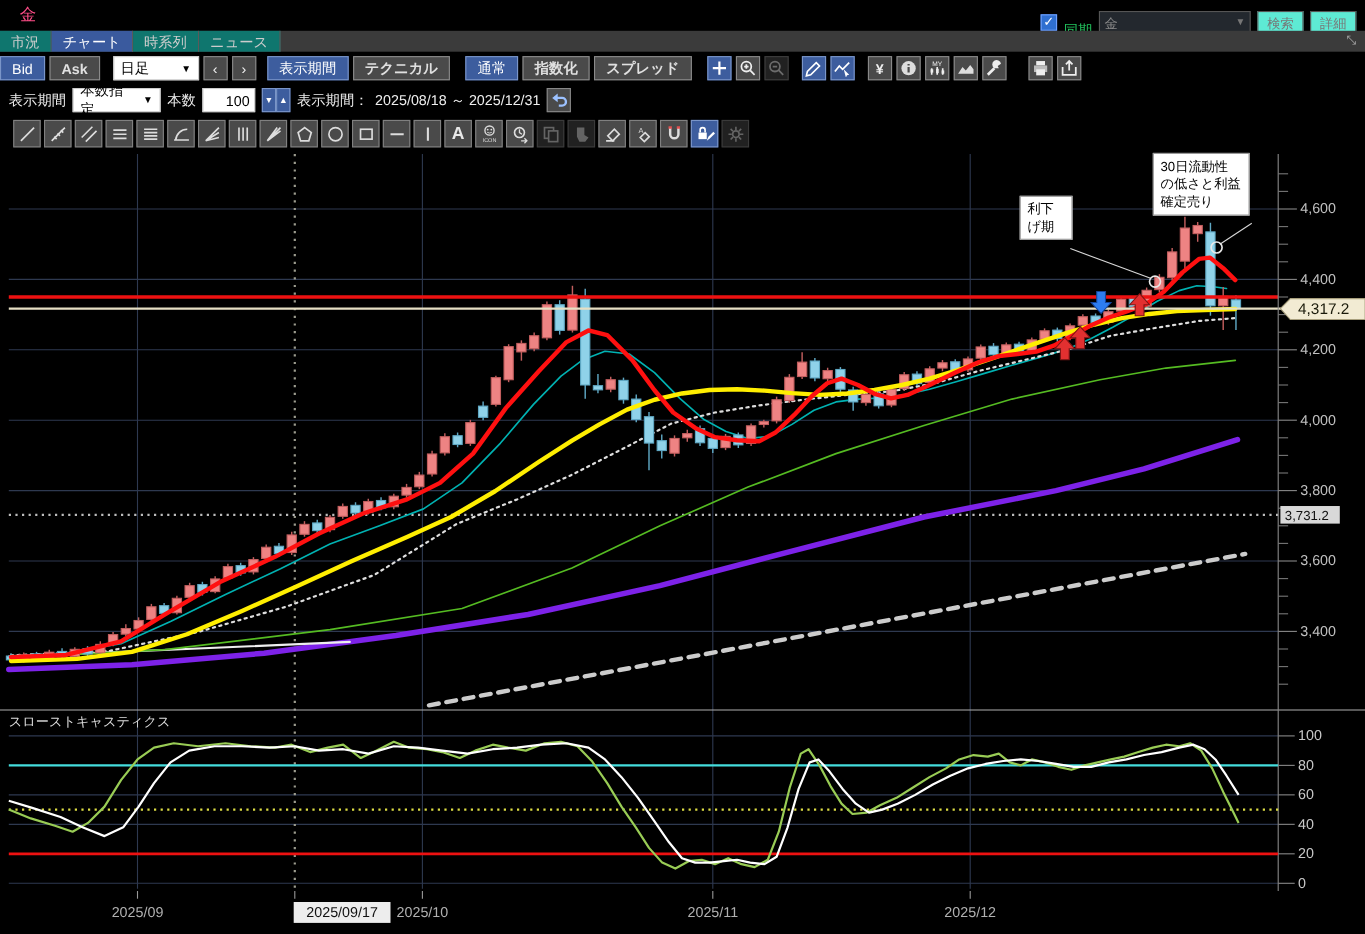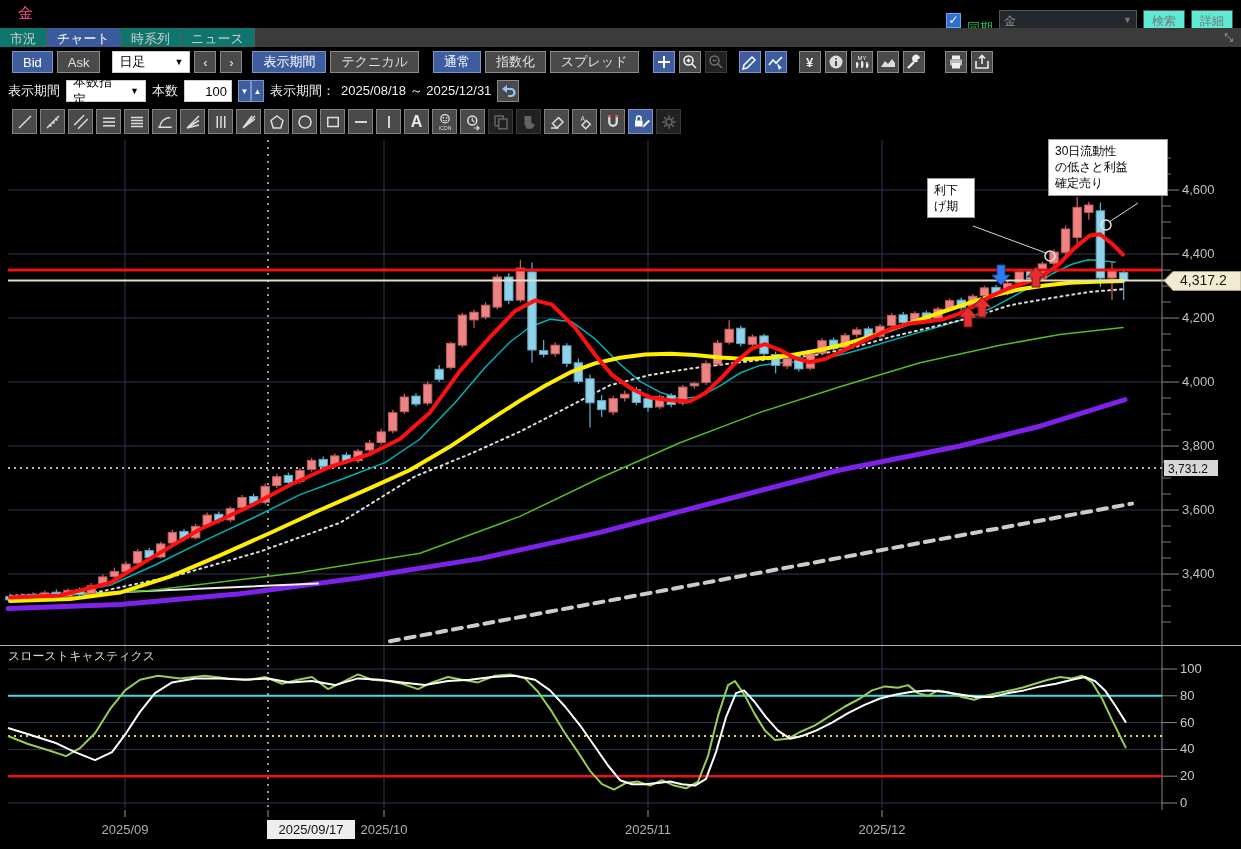--- a/index.html
+++ b/index.html
@@ -23,29 +23,29 @@
   
   .tabbar { position:absolute; top:28px; left:0; width:100%; height:19px; background:#3b3b3b;
             display:flex; align-items:stretch; }
   .tab { padding:2px 10px; font-size:13px; color:#ccc; background:#0f766e; border-right:1px solid #5a5a5a;
          cursor:default; }
   .tab.active { background:#3a5a9e; color:#fff; }
   .restore { position:absolute; right:8px; top:3px; color:#aaa; font-size:11px; }
 
   
   .row1 { position:absolute; top:47px; left:0; width:100%; height:30px; display:flex; align-items:center;
-          padding-left:12px; gap:4px; }
+          gap:4px; }
   .row2 { position:absolute; top:77px; left:0; width:100%; height:28px; display:flex; align-items:center;
           padding-left:8px; gap:6px; }
   .row3 { position:absolute; top:105px; left:0; width:100%; height:33px; display:flex; align-items:center;
           padding-left:12px; gap:3px; }
   .btn { height:22px; font-size:13px; display:flex; align-items:center; justify-content:center;
          padding:0 10px; cursor:default; white-space:nowrap; }
   .btn.blue { background:#3d5d9e; color:#fff; border:1px solid #7a95c8; }
-  .btn.gray { background:#4a4a4a; color:#e0e0e0; border:1px solid #8a8a8a; }
+  .btn.gray { background:#4a4a4a; color:#e0e0e0; border:1px solid #8a8a8a;font-weight:bold; }
   .wsel { height:22px; background:#fff; color:#000000; font-size:13px; display:flex; align-items:center;
           padding:0 6px; position:relative; border:1px solid #ccc; }
   .wsel .arr { margin-left:auto; font-size:9px; padding-left:10px; }
   .winput { height:22px; width:48px; background:#fff; color:#000; font-size:13px; text-align:right;
             border:1px solid #ccc; padding-right:4px; }
   .lbl { color:#eee; font-size:13px; white-space:nowrap; }
   .icon-btn { width:22px; height:22px; background:#4a4a4a; border:1px solid #888; display:flex;
               align-items:center; justify-content:center; color:#eee; font-size:13px; }
   .icon-btn.active { background:#3d5d9e; border-color:#7a95c8; }
   .icon-btn.disabled { opacity:.45; }
@@ -652,17 +652,17 @@
         <line x1="882" y1="810" x2="882" y2="817" stroke="#999"></line>
         <text x="882" y="834" fill="#b0b0b0" text-anchor="middle">2025/12</text>
       </g>
     </svg>
 
   <div class="stoch-title">スローストキャスティクス</div>
 
   <div id="annotations">
       <div class="anno" style="left: 927px; top: 178px; width: 48px;">利下
 げ期</div>
-      <div class="anno" style="left: 1048px; top: 139px; width: 120px;">30日流動性
+      <div class="anno" style="left: 1048px; top: 139px; width: 88px;">30日流動性
 の低さと利益
 確定売り</div>
     </div>
 </div>
 
 </body></html>

